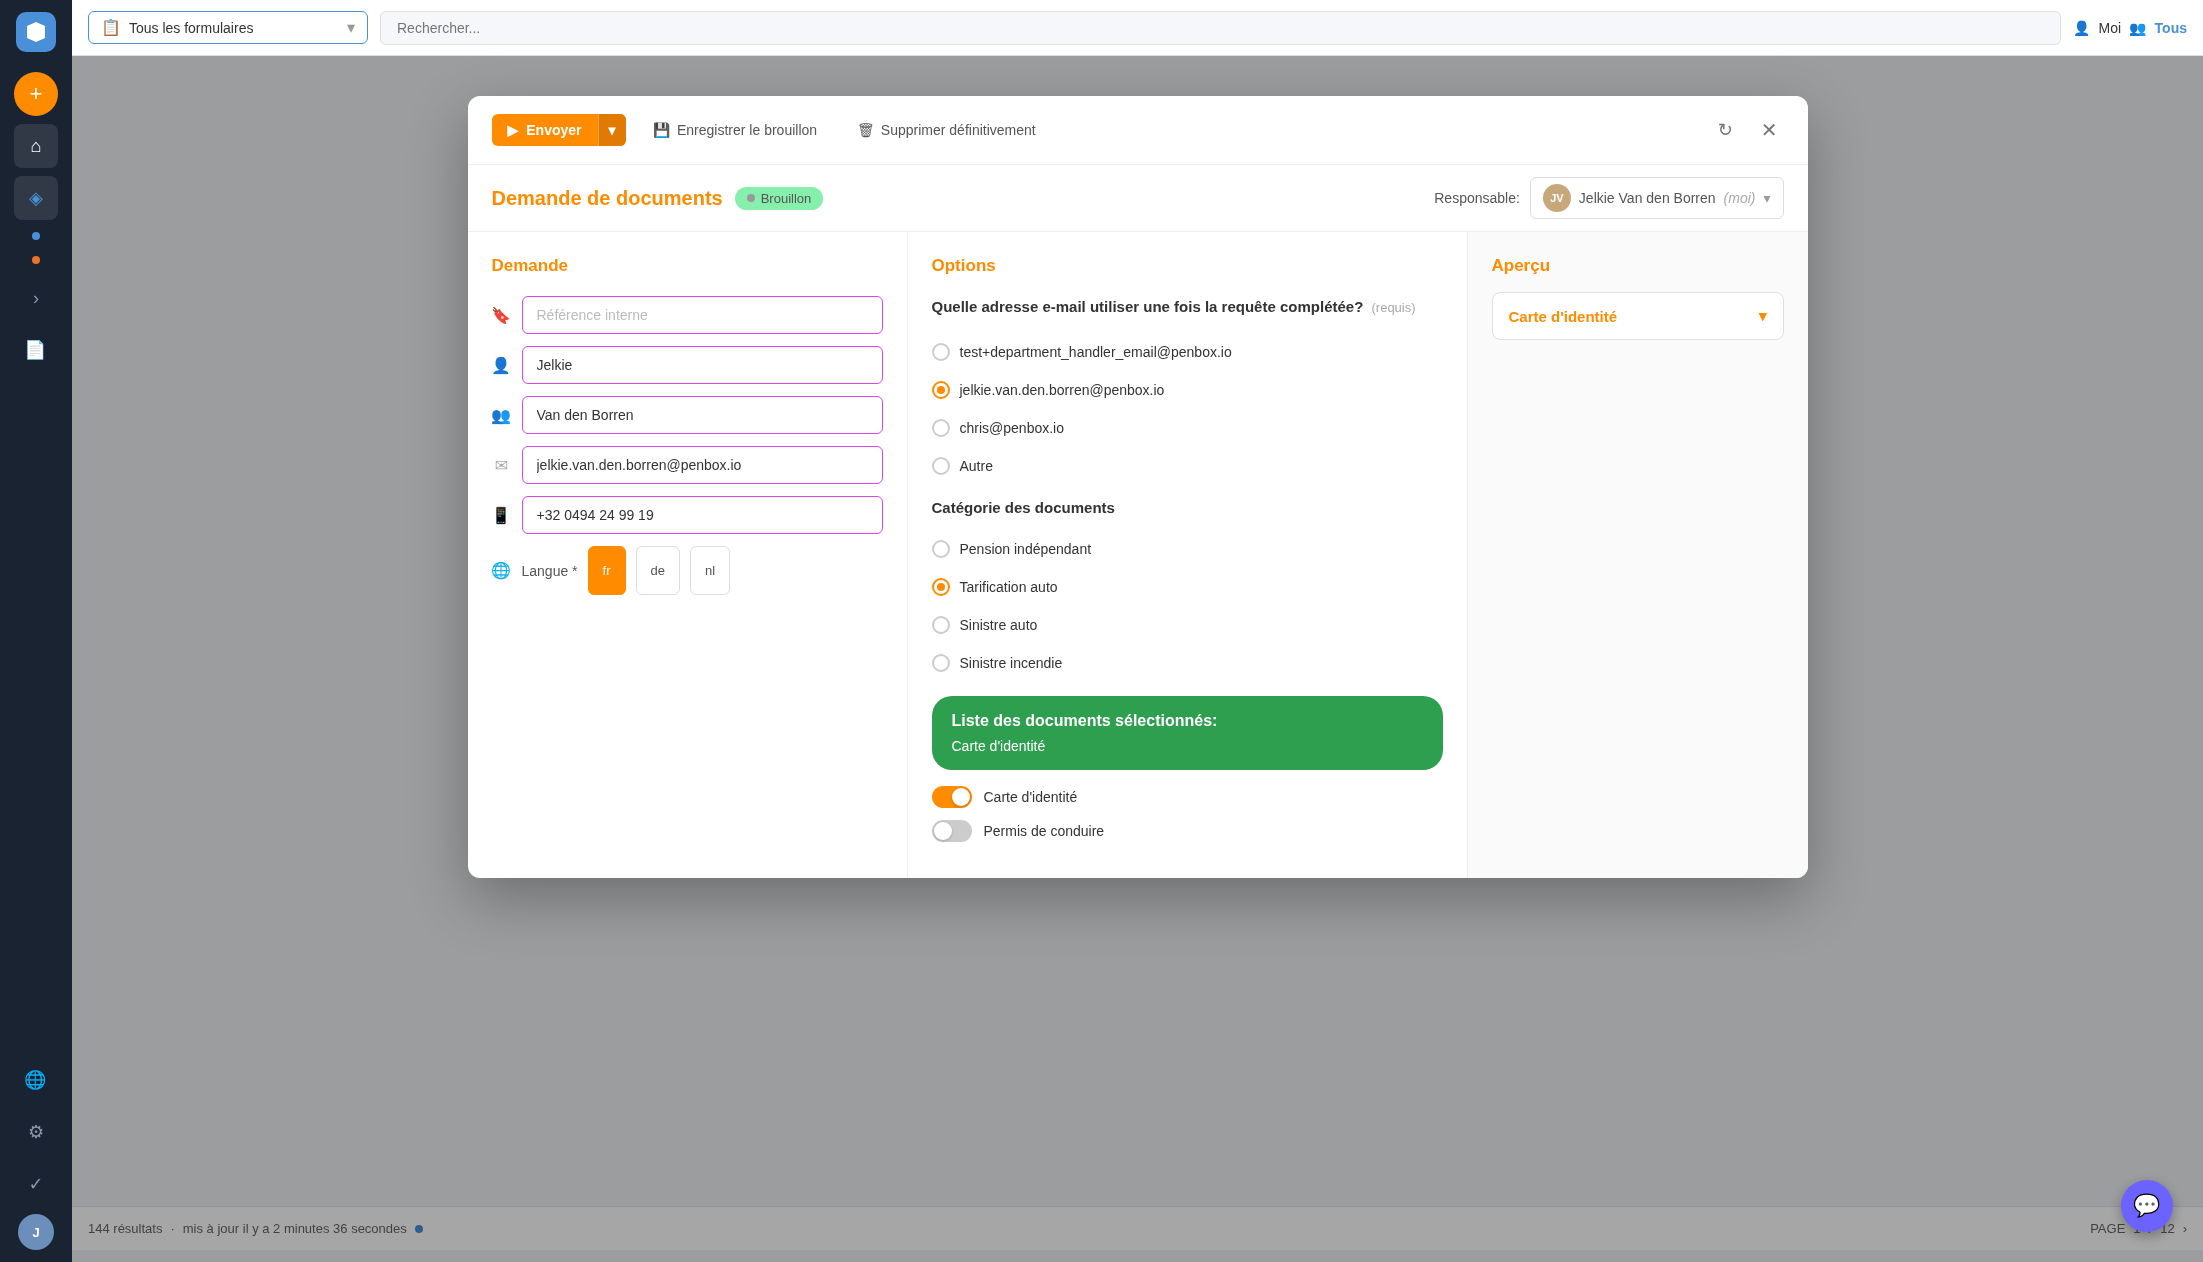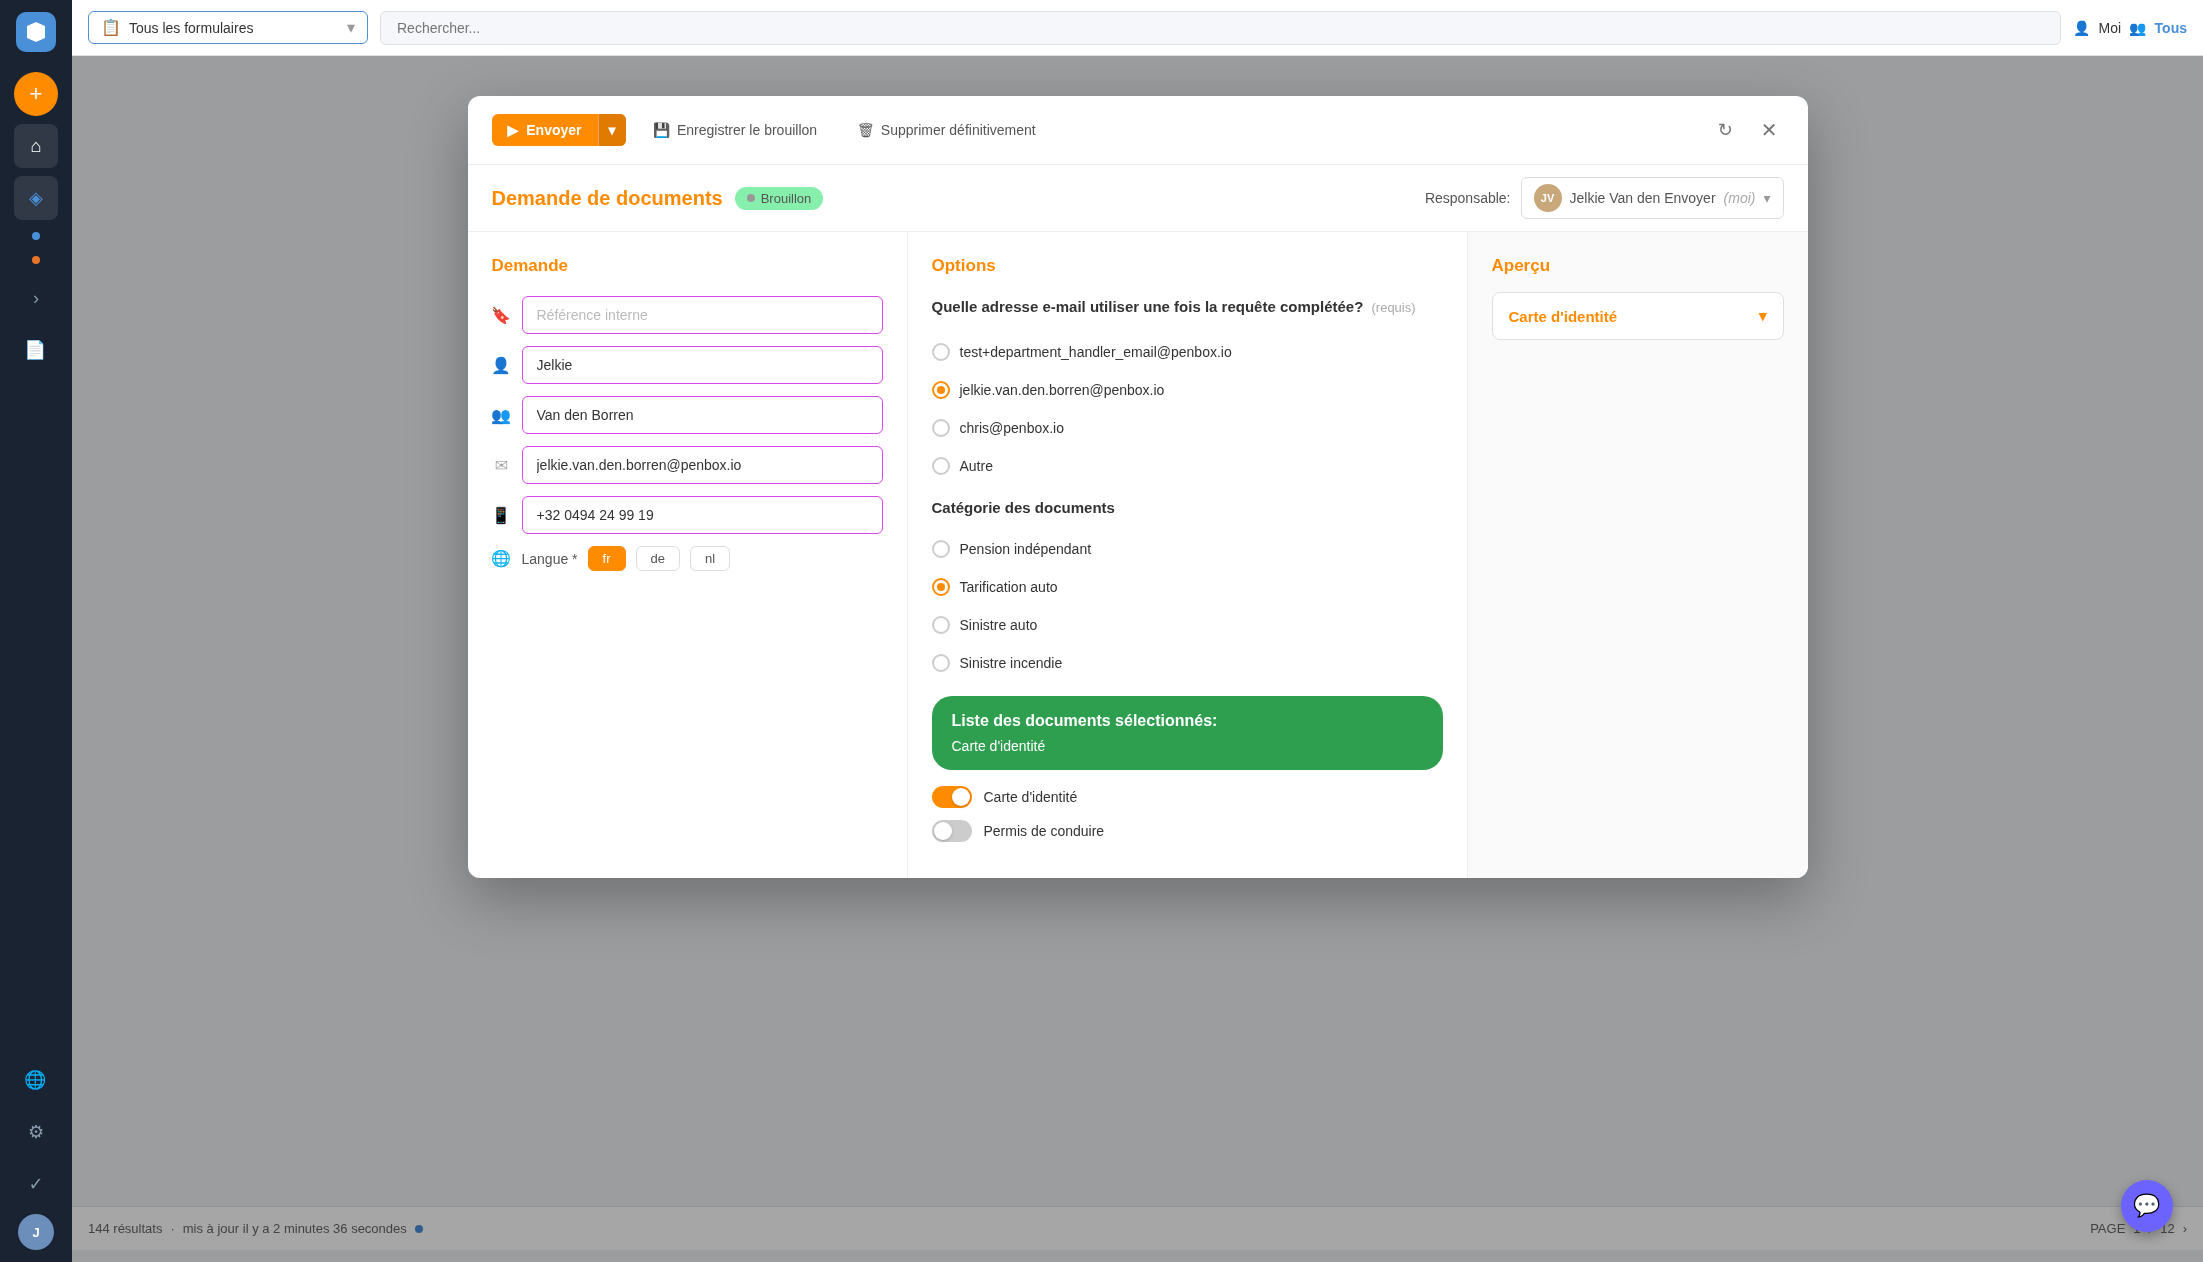--- a/index.html
+++ b/index.html
@@ -338,21 +338,21 @@
       display: flex;
       align-items: center;
       gap: 10px;
       margin-top: 8px;
     }
     .lang-label {
       font-size: 14px;
       color: #555;
     }
     .lang-btn {
-      padding: 4px 14px;
+      padding: 16px 14px;
       border-radius: 6px;
       border: 1px solid #ddd;
       background: white;
       font-size: 13px;
       cursor: pointer;
       color: #555;
     }
     .lang-btn.active {
       background: #ff8c00;
       color: white;
@@ -617,21 +617,21 @@
         <div class="modal-titlebar">
           <span class="modal-title">Demande de documents</span>
           <div class="badge-brouillon">
             <div class="badge-dot"></div>
             <span>Brouillon</span>
           </div>
           <div class="modal-titlebar-right">
             <span>Responsable:</span>
             <div class="responsable-btn">
               <div class="responsable-avatar">JV</div>
-              <span>Jelkie Van den Envoyer</span>
+              <span>Jelkie Van den Borren</span>
               <span style="color:#aaa;font-style:italic">(moi)</span>
               <span style="color:#999">▾</span>
             </div>
           </div>
         </div>
 
         <div class="modal-body">
 
           <div class="contact-panel">
             <div class="panel-title">Demande</div>

